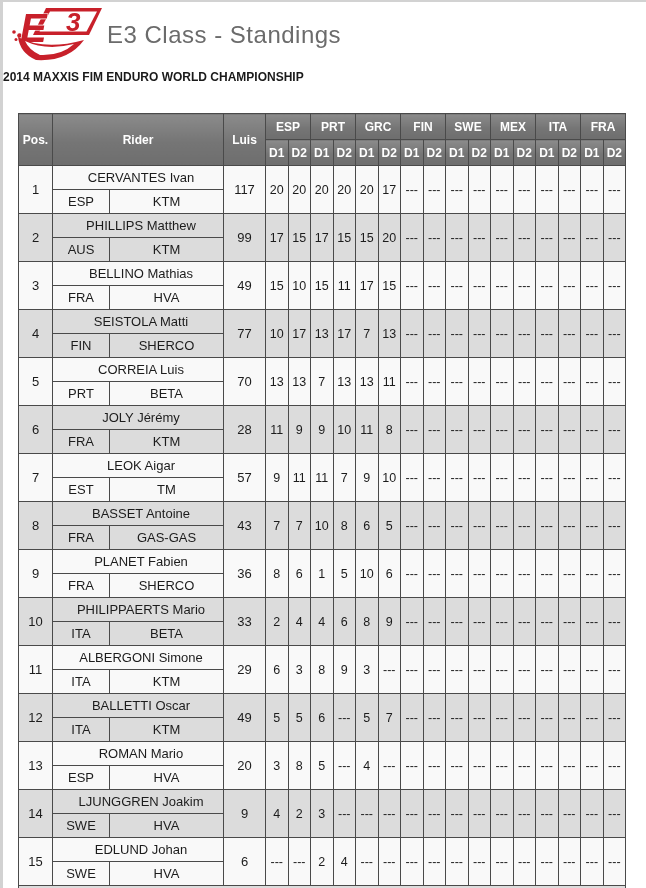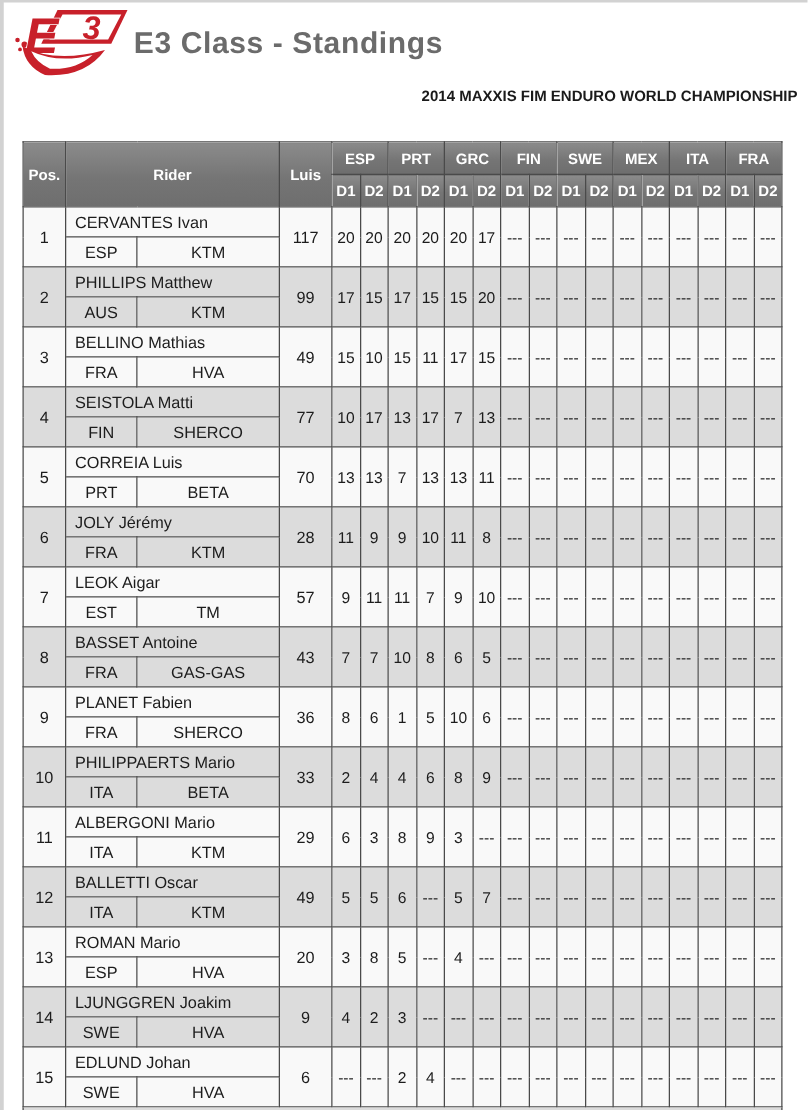--- a/index.html
+++ b/index.html
@@ -22,31 +22,30 @@
     left: 7px;
     top: 4px;
     width: 94px;
     height: 60px;
   }
   .page-title {
     position: absolute;
     left: 104px;
     top: 19px;
     font-size: 24px;
-    font-weight: bold;
+    font-weight: normal;
     color: #6b6b6b;
     letter-spacing: 0.5px;
     white-space: nowrap;
   }
   .subtitle {
     position: absolute;
     top: 68px;
     left: 0;
     width: 635px;
-    text-align: right;
     font-size: 12px;
     font-weight: bold;
     color: #1a1a1a;
     white-space: nowrap;
   }
   .table-wrap {
     position: absolute;
     left: 15px;
     top: 111px;
     width: 610px;
@@ -71,21 +70,21 @@
   }
   thead tr { height: 26px; }
   tbody tr { height: 24px; }
   tbody td {
     font-size: 13px;
     color: #1c1c1c;
     text-align: center;
     font-weight: normal;
   }
   td.name-cell {
-    text-align: left;
+    text-align: center;
     padding-left: 7px;
   }
   td.points-cell { font-size: 12.5px; }
   tr.row-odd td  { background: #f9f9f9; }
   tr.row-even td { background: #dcdcdc; }
   .cutoff-strip {
     width: 606px;
     height: 5px;
     background: #dcdcdc;
     border-left: 1px solid #4a4a4a;
@@ -416,21 +415,21 @@
           <td class="points-cell" rowspan="2">---</td>
           <td class="points-cell" rowspan="2">---</td>
           <td class="points-cell" rowspan="2">---</td>
         </tr>
         <tr class="row-even">
           <td>ITA</td>
           <td>BETA</td>
         </tr>
         <tr class="row-odd">
           <td rowspan="2">11</td>
-          <td class="name-cell" colspan="2">ALBERGONI Mario</td>
+          <td class="name-cell" colspan="2">ALBERGONI Simone</td>
           <td rowspan="2">29</td>
           <td class="points-cell" rowspan="2">6</td>
           <td class="points-cell" rowspan="2">3</td>
           <td class="points-cell" rowspan="2">8</td>
           <td class="points-cell" rowspan="2">9</td>
           <td class="points-cell" rowspan="2">3</td>
           <td class="points-cell" rowspan="2">---</td>
           <td class="points-cell" rowspan="2">---</td>
           <td class="points-cell" rowspan="2">---</td>
           <td class="points-cell" rowspan="2">---</td>

